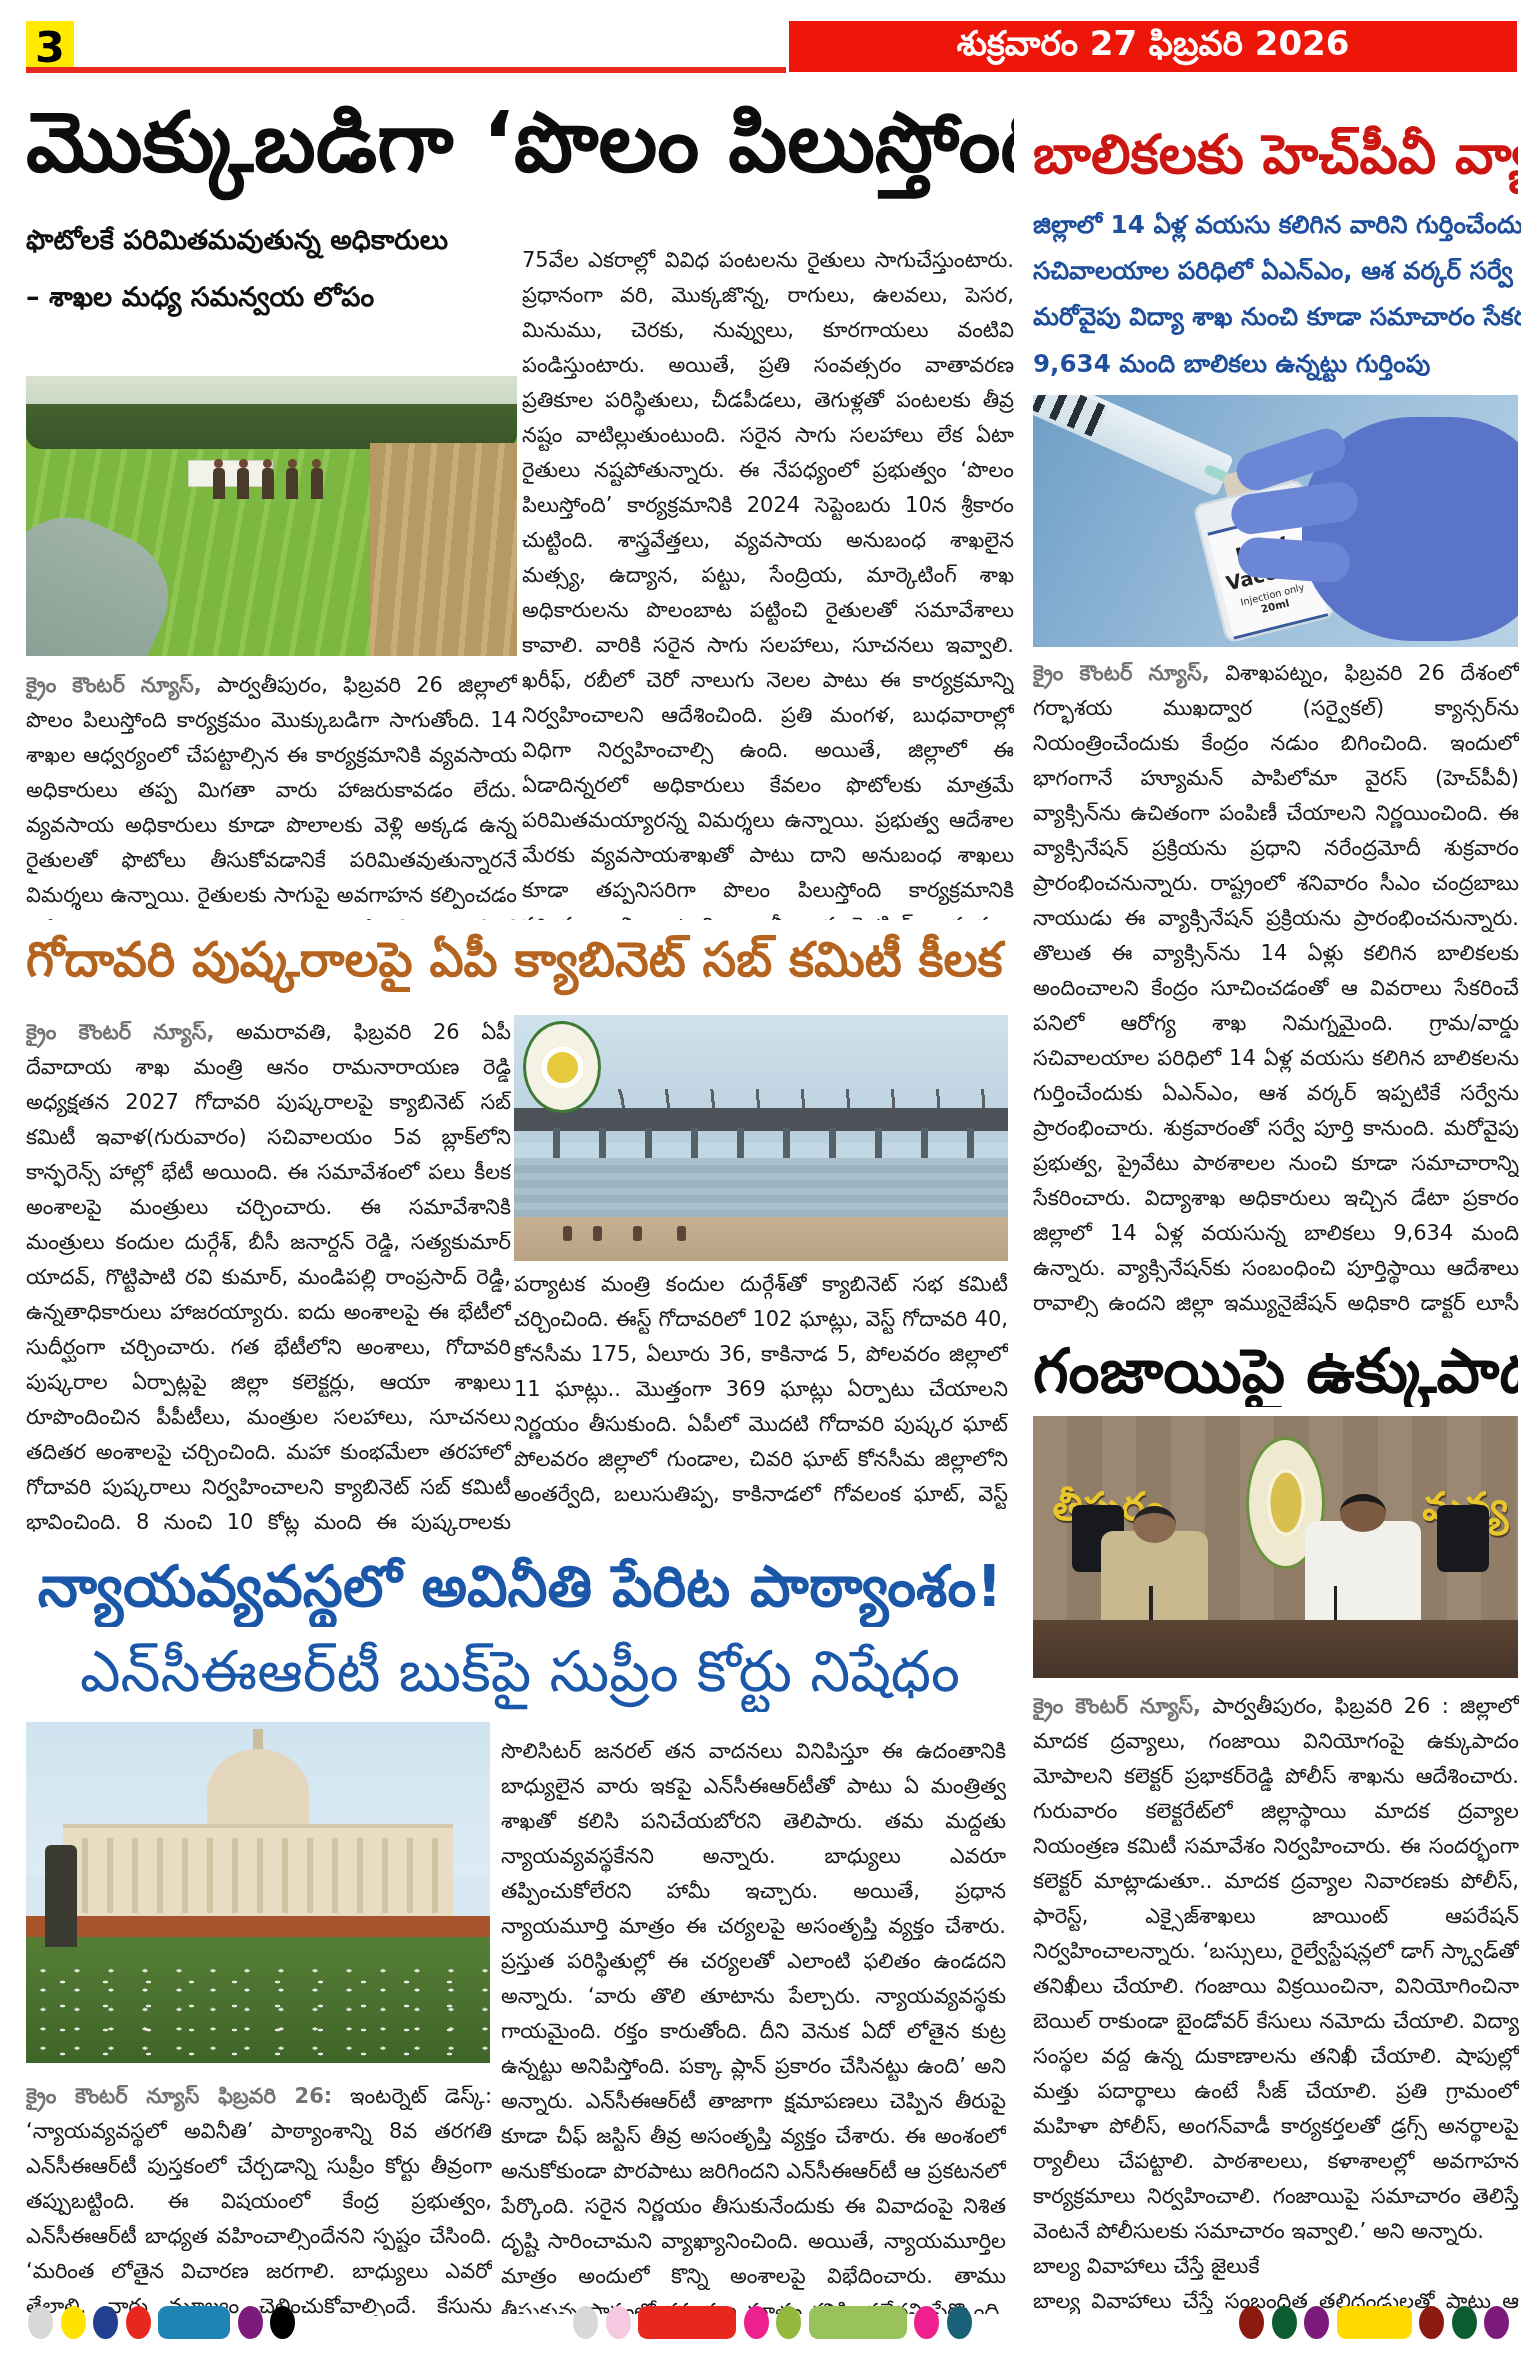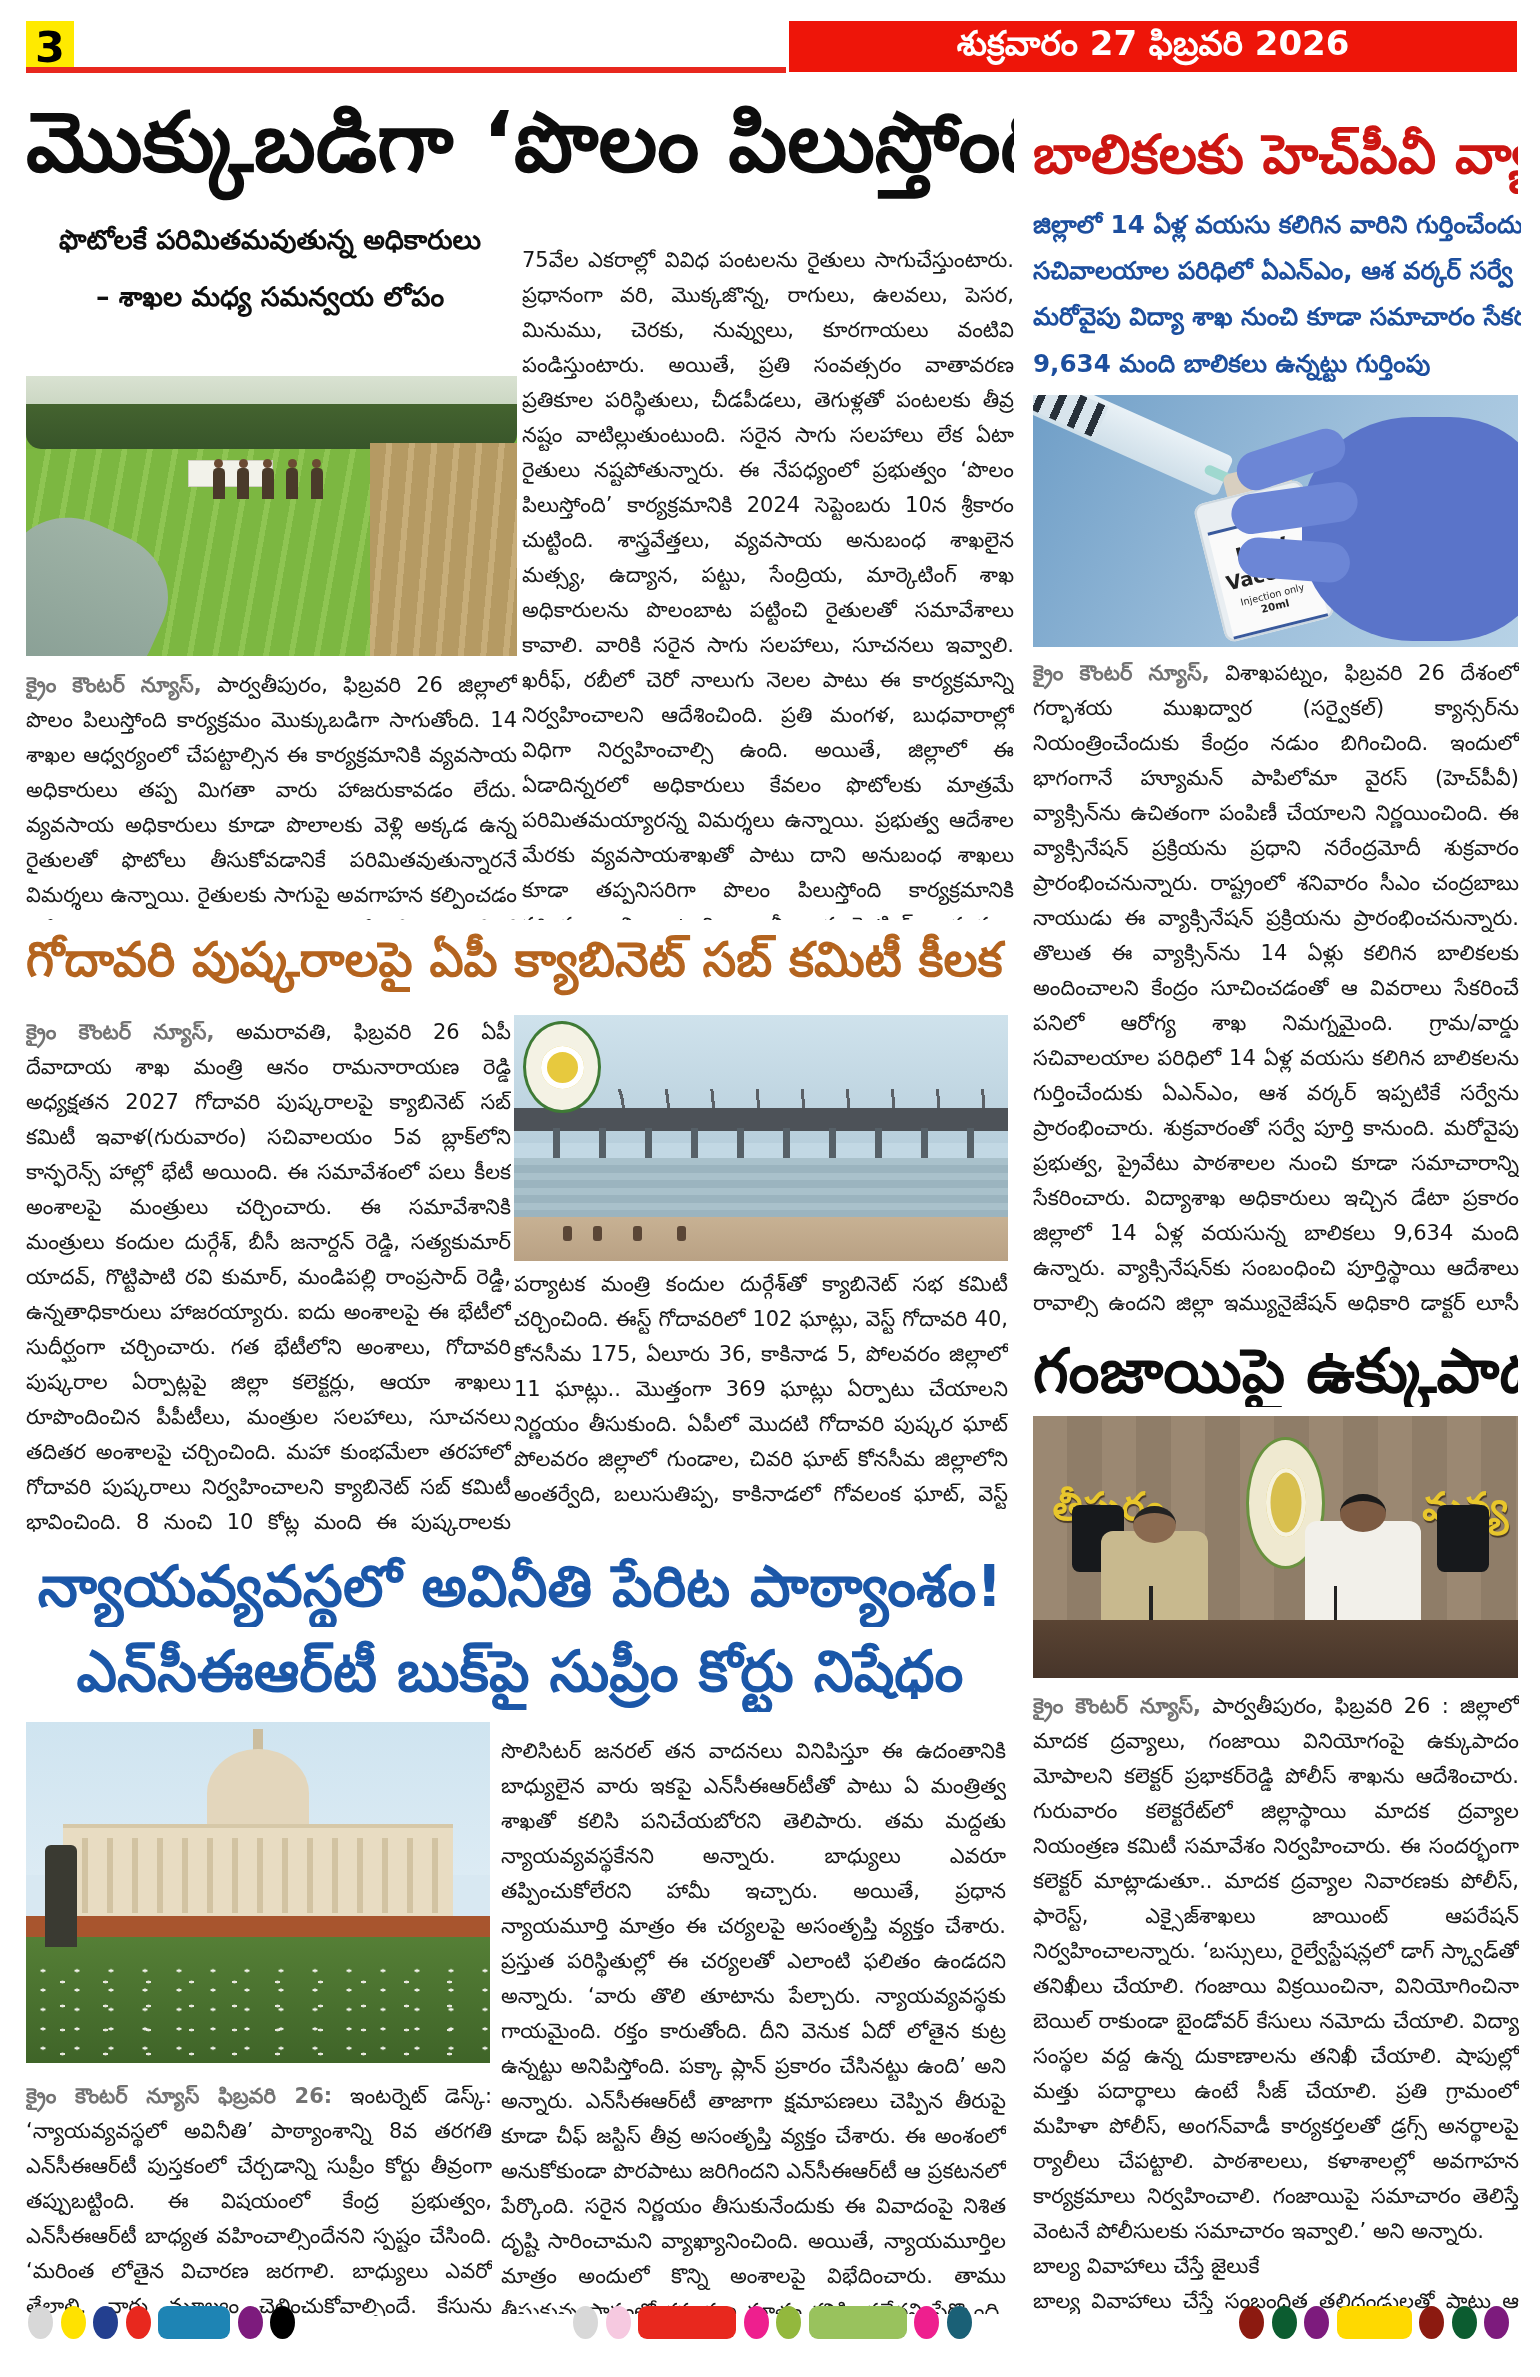--- a/index.html
+++ b/index.html
@@ -19,28 +19,28 @@
   
   .h-farm{left:26px;top:83px;width:988px;height:123px;color:#0d0d0d;font-size:83px;
           font-weight:800;white-space:nowrap;overflow:hidden;line-height:119px;}
   .h-hpv{left:1033px;top:119px;width:485px;height:75px;color:#cc1612;font-size:54px;
          font-weight:800;text-align:center;white-space:nowrap;overflow:hidden;line-height:72px;}
   .h-god{left:26px;top:923px;width:988px;height:75px;color:#b4641f;font-size:48px;
          font-weight:800;text-align:center;white-space:nowrap;overflow:hidden;line-height:72px;}
   .h-ncert1{left:26px;top:1549px;width:988px;height:78px;color:#1b57a8;font-size:57px;
             font-weight:800;text-align:center;white-space:nowrap;overflow:hidden;line-height:75px;}
   .h-ncert2{left:26px;top:1634px;width:988px;height:78px;color:#1b57a8;font-size:57px;
-            font-weight:700;text-align:center;white-space:nowrap;overflow:hidden;line-height:75px;}
+            font-weight:400;text-align:center;white-space:nowrap;overflow:hidden;line-height:75px;}
   .h-ganja{left:1033px;top:1336px;width:485px;height:71px;color:#0d0d0d;font-size:61px;
            font-weight:800;white-space:nowrap;overflow:hidden;line-height:69px;}
 
   
   .deck-farm{left:26px;top:224px;width:488px;height:149px;color:#101010;font-size:27px;
              font-weight:bold;}
-  .deck-farm div{margin-bottom:19.4px;white-space:nowrap;overflow:hidden;text-align:center;}
+  .deck-farm div{margin-bottom:19.4px;white-space:nowrap;overflow:hidden;}
   .deck-hpv{left:1033px;top:210px;width:488px;height:175px;color:#1d4f9e;font-size:24.6px;
             font-weight:bold;}
   .deck-hpv div{margin-bottom:11.2px;white-space:nowrap;overflow:hidden;}
 
   
   .body-txt{font-size:21px;line-height:35px;color:#181818;text-align:justify;
             white-space:pre-line;overflow:hidden;}
   .lead{color:#737373;font-weight:bold;}
 
   .farm-left{left:26px;top:668px;width:491px;height:252px;}

